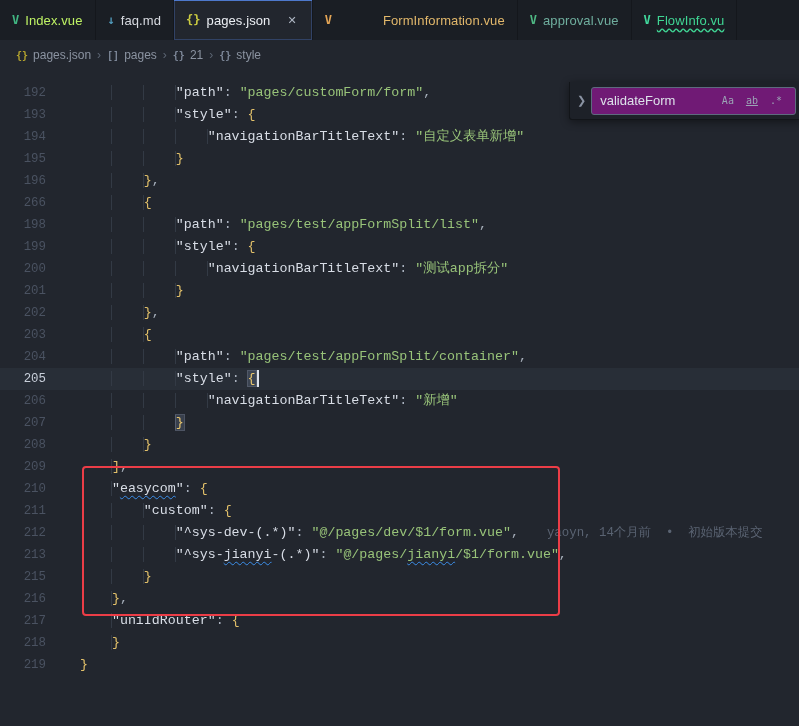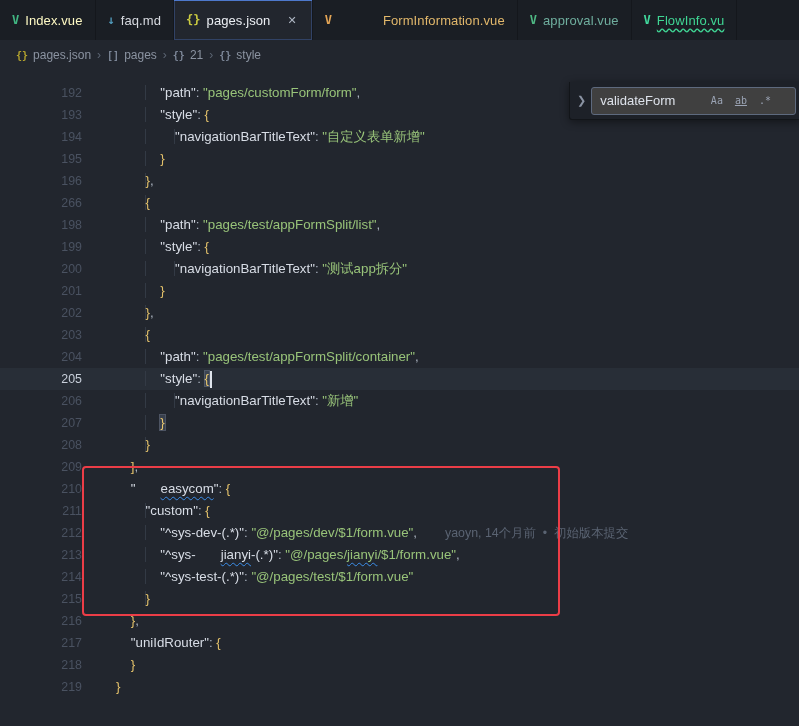--- a/index.html
+++ b/index.html
@@ -20,64 +20,64 @@
   
   .breadcrumb { height:30px; background:#22262e; display:flex; align-items:center; padding-left:16px;
                 font-size:12px; color:#8b93a1; gap:4px; }
   .crumb { display:flex; align-items:center; gap:5px; cursor:pointer; }
   .cicon { font-family:"DejaVu Sans Mono", monospace; font-size:10px; font-weight:bold; }
   .csep { color:#5b6472; font-size:12px; padding:0 2px; }
 
   
   .editor { position:absolute; top:70px; left:0; right:0; bottom:0; overflow:hidden; }
   .lines { position:absolute; top:12px; left:0; right:0; }
-  .line { display:flex; height:22px; line-height:22px; font-family:Liberation Sans, sans-serif; font-size:13.3px;padding-left:36px; }
+  .line { display:flex; height:22px; line-height:22px; font-family:Liberation Mono, monospace; font-size:13.3px; }
   .line.current { background:rgba(130,150,190,0.07); }
   .line.current .ln { color:#c8cfda; }
   .ln { flex:0 0 46px; text-align:right; color:#4a5261; font-size:12.4px; line-height:22px; cursor:pointer; }
   .lc { white-space:pre; padding-left:34px; }
 
   
   .w  { background-image: repeating-linear-gradient(90deg, transparent 0, transparent calc(4ch - 1px), #333a45 calc(4ch - 1px), #333a45 4ch); }
   .k  { color:#d8dde6; }
   .s  { color:#98c379; }
   .p  { color:#a9b1bd; }
   .b  { color:#e2c06a; }
   .bh { color:#e9c76e; background:rgba(92,104,126,0.38); outline:1px solid rgba(130,142,165,0.45); }
-  .ksq { color:#d8dde6; text-decoration-line:underline; text-decoration-style:wavy; text-decoration-color:#3b8eea; text-decoration-thickness:1px; text-underline-offset:3px;margin-left:25px; }
+  .ksq { color:#d8dde6; text-decoration-line:underline; text-decoration-style:wavy; text-decoration-color:#3b8eea; text-decoration-thickness:1px; text-underline-offset:3px; }
   .ssq { color:#98c379; text-decoration-line:underline; text-decoration-style:wavy; text-decoration-color:#3b8eea; text-decoration-thickness:1px; text-underline-offset:3px; }
   .cursor { display:inline-block; width:2px; height:17px; background:#dfe4ec; vertical-align:middle; margin-left:1px; }
   .blame { color:#5a6372; margin-left:28px; font-size:12.4px;text-align:right; }
 
   
   .annotation { position:absolute; left:82px; top:396px; width:478px; height:150px;
                 border:2px solid #ec3d47; border-radius:4px; pointer-events:none; z-index:6; }
 
   
   .findwidget { position:absolute; top:12px; right:-2px; width:232px; height:38px; z-index:8;
                 background:#1d2128; border:1px solid #121519; border-top:none;
                 display:flex; align-items:center; padding:4px 4px 4px 2px;
                 box-shadow:0 2px 8px rgba(0,0,0,0.45); border-bottom-left-radius:3px; }
   .fchev { color:#8a93a3; font-size:11px; padding:0 5px; cursor:pointer; }
-  .finput { flex:1; display:flex; align-items:center; background:#404040; border:1px solid #5e6a7e;
-            border-radius:3px; height:28px; padding:0 20px 0 8px; }
+  .finput { flex:1; display:flex; align-items:center; background:#701a75; border:1px solid #5e6a7e;
+            border-radius:3px; height:28px; padding:0 9px 0 8px; }
   .ftext { color:#dde2ea; font-size:13px; flex:1; overflow:hidden; white-space:nowrap; }
   .fbtn { color:#9ba4b5; font-size:10px; padding:2px 4px; margin-left:4px; border-radius:3px;
           font-family:"DejaVu Sans Mono", monospace; cursor:pointer; }
   .fbtn.wword { text-decoration:underline; }
 </style>
 </head>
 <body>
 
 <div class="app">
 
   <div class="tabbar">
       <div class="tab">
         <span class="ticon" style="color: rgb(65, 184, 131);">V</span>
-        <span class="tlabel" style="color: #fef9c3;">Index.vue</span>
+        <span class="tlabel" style="color: #bef264;">Index.vue</span>
       </div>
       <div class="tab">
         <span class="ticon" style="color: rgb(81, 154, 186);">↓</span>
         <span class="tlabel" style="color: rgb(215, 218, 224); ">faq.md</span>
       </div>
       <div class="tab active">
         <span class="ticon" style="color: rgb(203, 203, 65);">{}</span>
         <span class="tlabel" style="color: rgb(236, 239, 244);">pages.json</span>
         <span class="tclose">✕</span>
       </div>
@@ -199,24 +199,20 @@
           <span class="ln">211</span>
           <span class="lc"><span class="w">        </span><span class="k">"custom"</span><span class="p">: </span><span class="b">{</span></span>
         </div>
         <div class="line">
           <span class="ln">212</span>
           <span class="lc"><span class="w">            </span><span class="k">"^sys-dev-(.*)"</span><span class="p">: </span><span class="s">"@/pages/dev/$1/form.vue"</span><span class="p">,</span><span class="blame">yaoyn, 14个月前  •  初始版本提交</span></span>
         </div>
         <div class="line">
           <span class="ln">213</span>
           <span class="lc"><span class="w">            </span><span class="k">"^sys-</span><span class="ksq">jianyi</span><span class="k">-(.*)"</span><span class="p">: </span><span class="s">"@/pages/</span><span class="ssq">jianyi</span><span class="s">/$1/form.vue"</span><span class="p">,</span></span>
-        </div>
-        <div class="line">
-          <span class="ln">214</span>
-          <span class="lc"><span class="w">            </span><span class="k">"^sys-test-(.*)"</span><span class="p">: </span><span class="s">"@/pages/test/$1/form.vue"</span></span>
         </div>
         <div class="line">
           <span class="ln">215</span>
           <span class="lc"><span class="w">        </span><span class="b">}</span></span>
         </div>
         <div class="line">
           <span class="ln">216</span>
           <span class="lc"><span class="w">    </span><span class="b">}</span><span class="p">,</span></span>
         </div>
         <div class="line">

